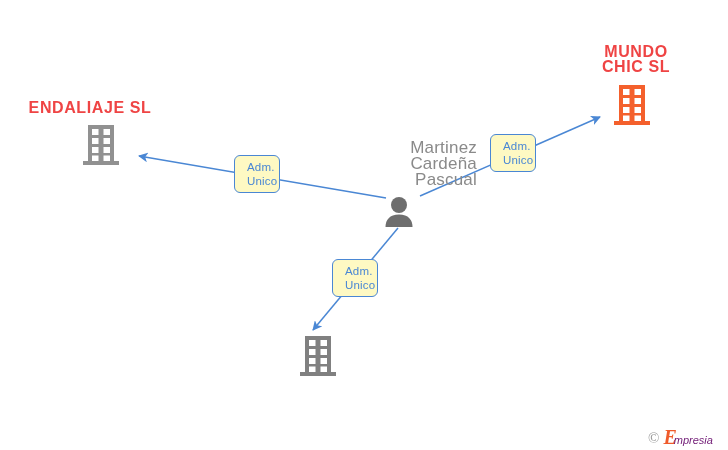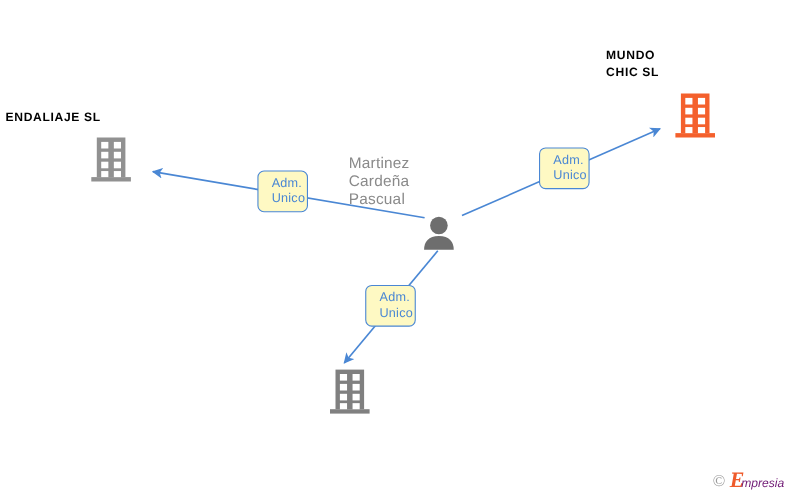--- a/index.html
+++ b/index.html
@@ -20,33 +20,34 @@
     left: 0;
     top: 0;
     width: 728px;
     height: 450px;
   }
   .node {
     position: absolute;
   }
   .node-label {
     position: absolute;
-    color: #000000;
-    font-size: 11px;
+    text-align: center;
+    color: #ef4444;
+    font-size: 16px;
     font-weight: bold;
     letter-spacing: 0.6px;
     line-height: 15px;
     white-space: pre-line;
     user-select: none;
   }
   .person-label {
     position: absolute;
-    text-align: left;
+    text-align: right;
     color: #8a8a8a;
-    font-size: 14px;
+    font-size: 17px;
     font-weight: normal;
     line-height: 16px;
     white-space: pre-line;
     letter-spacing: 0.2px;
   }
   .edge-label {
     position: absolute;
     box-sizing: border-box;
     border: 1.6px solid #4a87d4;
     border-radius: 6px;

